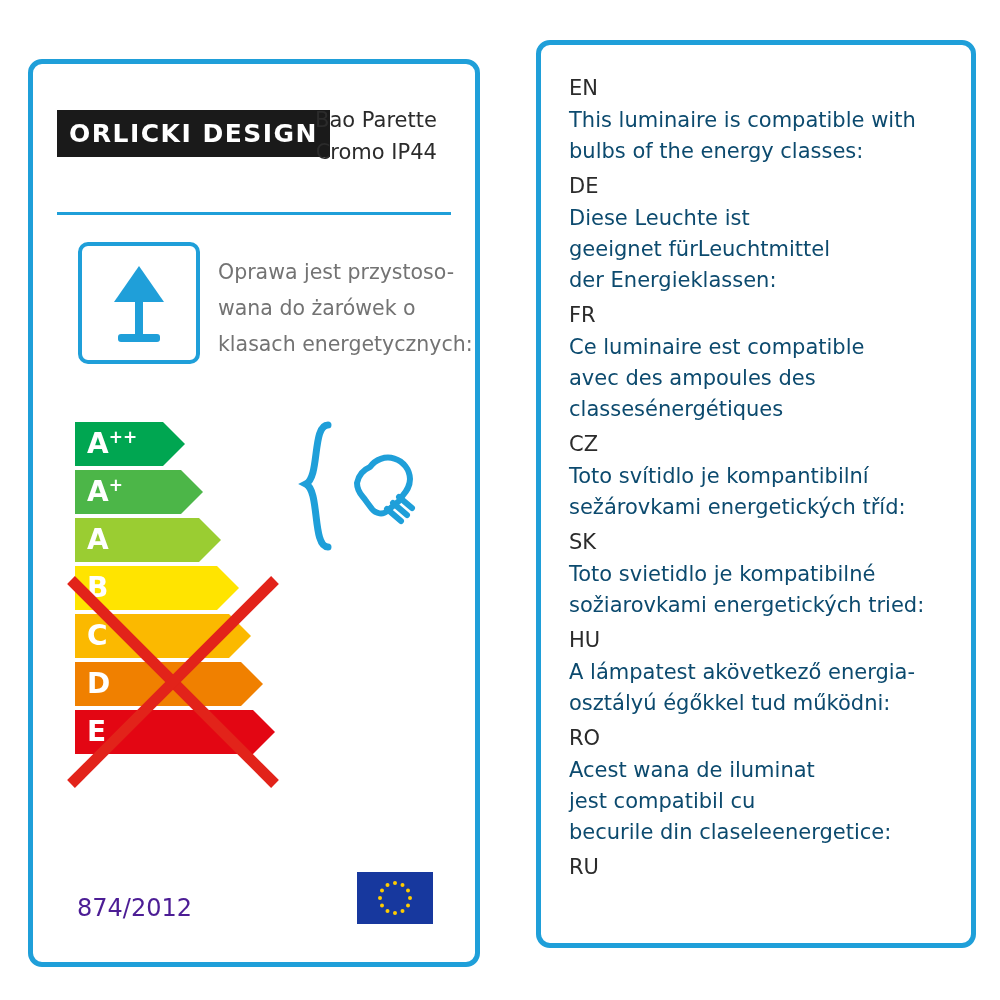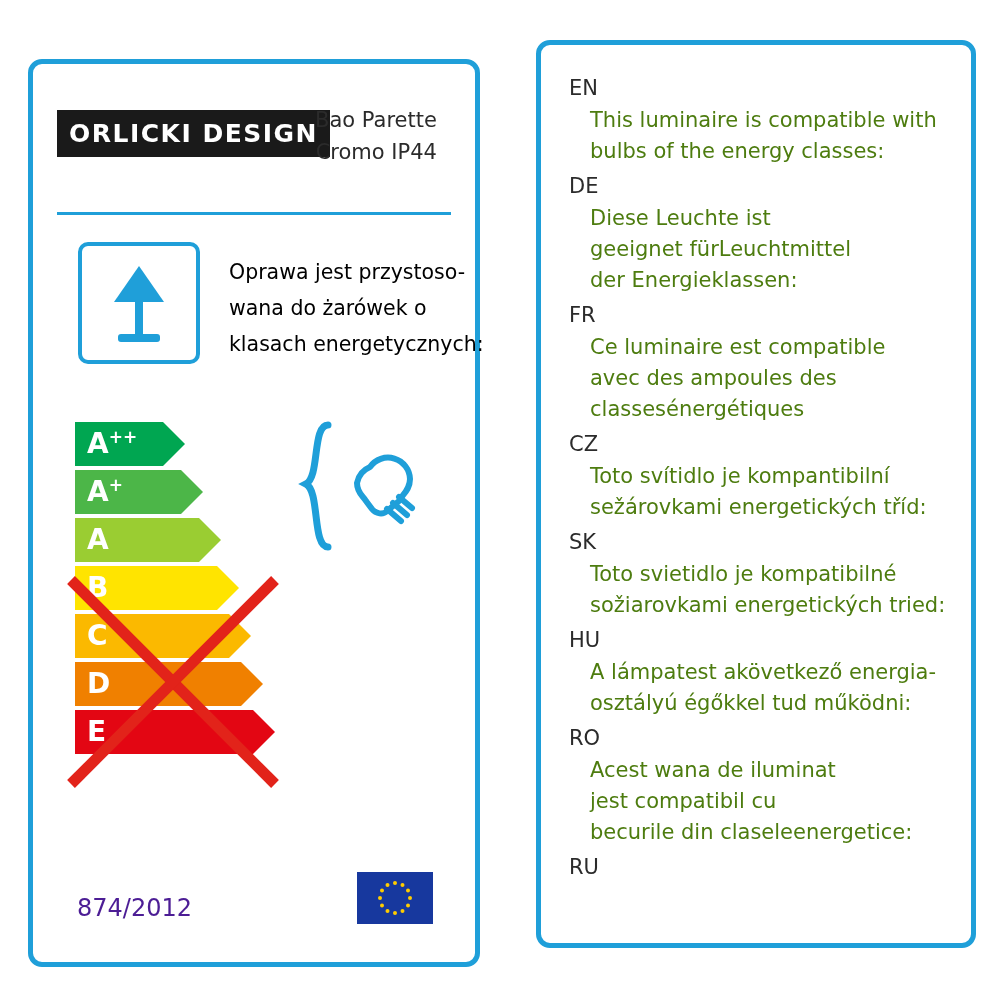--- a/index.html
+++ b/index.html
@@ -81,26 +81,26 @@
     width: 122px;
     height: 122px;
     border: 4px solid #1f9fd9;
     border-radius: 10px;
     box-sizing: border-box;
   }
   .lamp-box svg { display: block; margin: 12px auto 0; }
 
   .pl-text {
     position: absolute;
-    left: 196px;
+    left: 185px;
     top: 190px;
     width: 258px;
     font-size: 20.5px;
     line-height: 36px;
-    color: #000000;
+    color: #737373;
   }
 
   
   .energy-wrap {
     position: absolute;
     left: 42px;
     top: 358px;
     width: 190px;
     height: 370px;
   }
@@ -186,22 +186,21 @@
   }
   .lang-block { margin-bottom: 2px; }
   .lang-code {
     font-size: 21px;
     line-height: 34px;
     color: #2b2b2b;
   }
   .lang-text {
     font-size: 21px;
     line-height: 31px;
-    color: #4d7c0f;
-    margin-left: 21px;
+    color: #0c4a6e;
   }
   .lang-text div { white-space: nowrap; }
 </style>
 </head>
 <body>
 
 <div class="page">
 
   <div class="left-panel">
 

